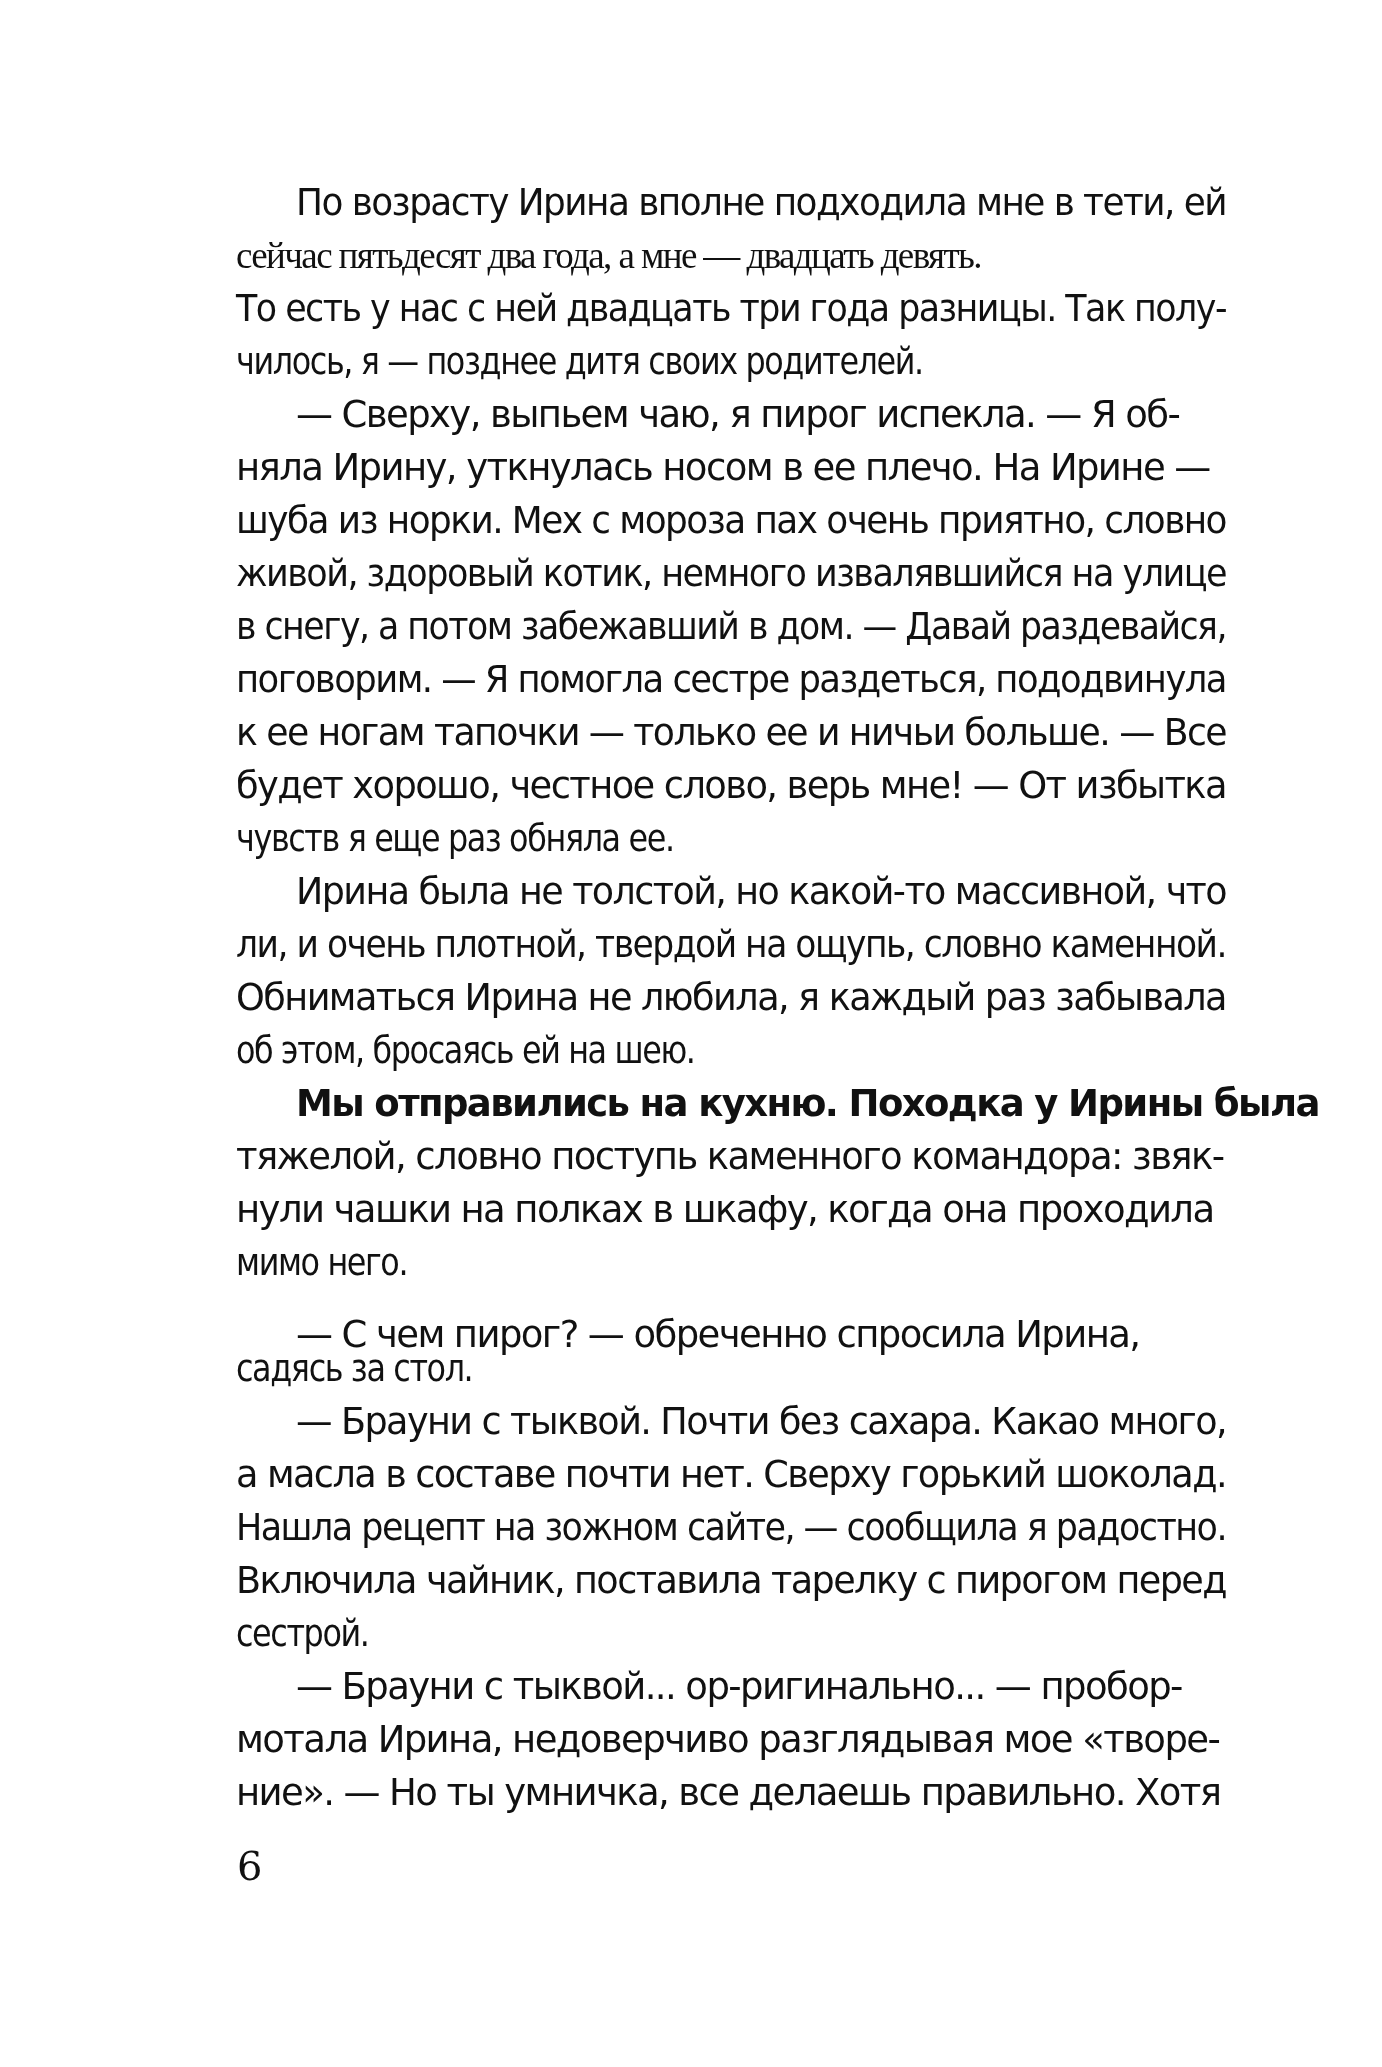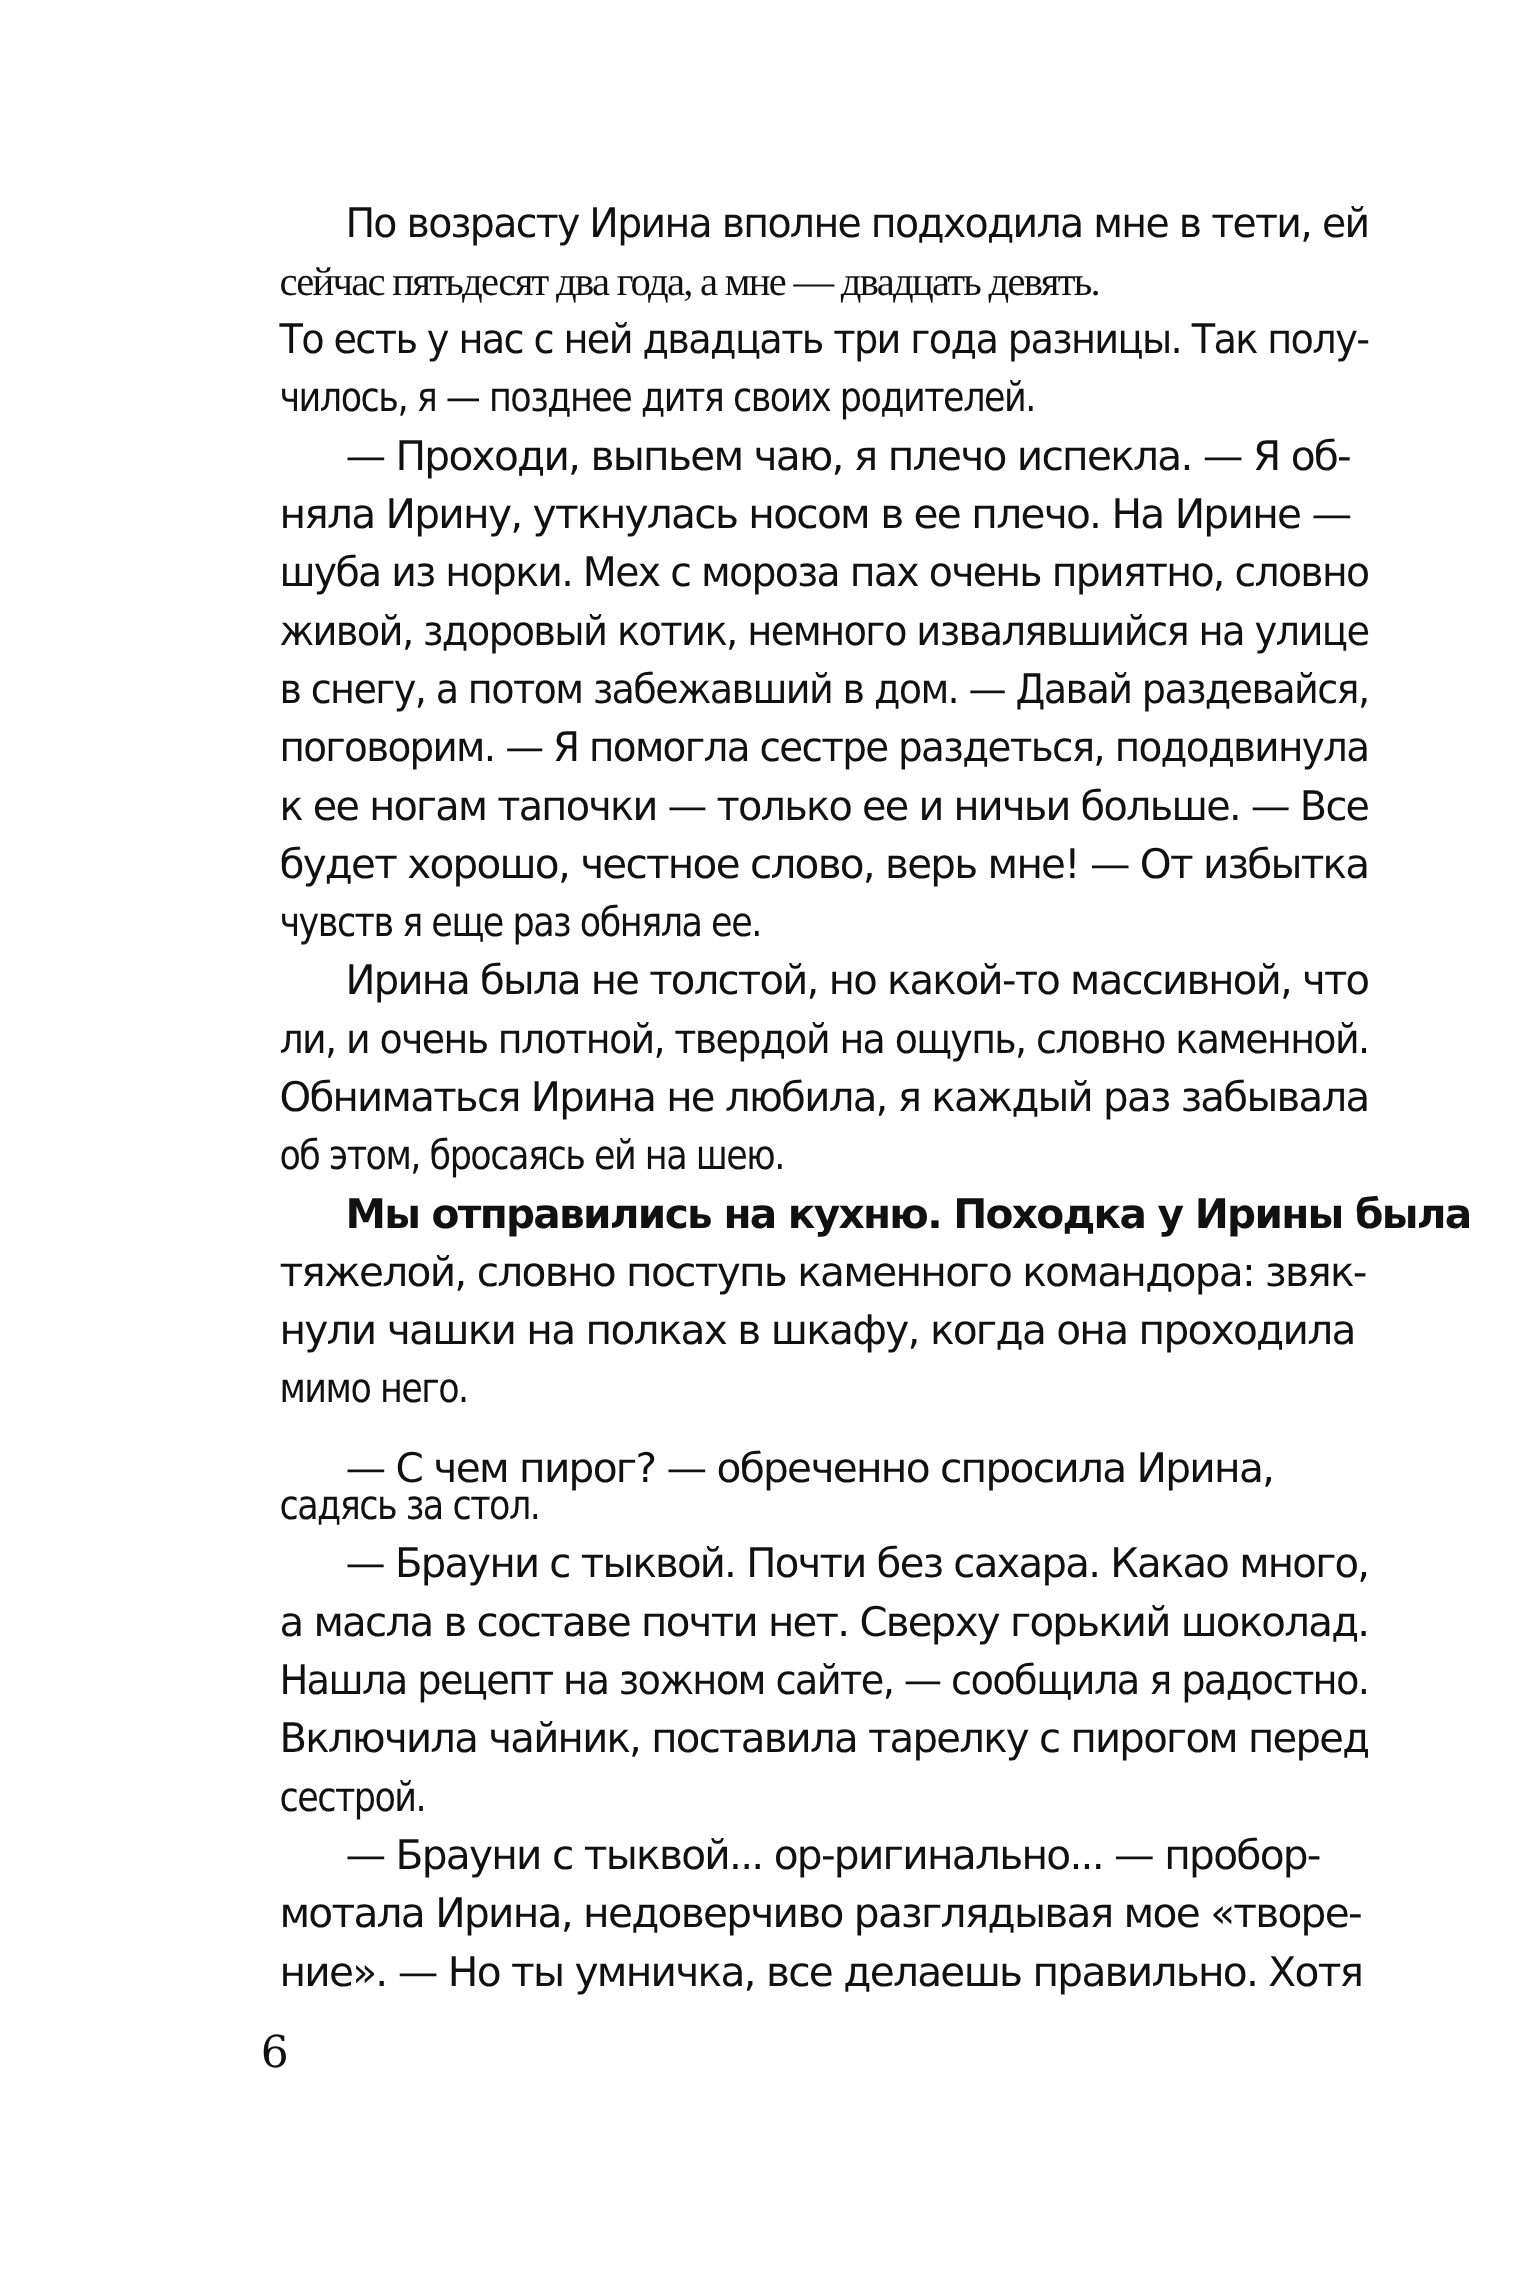--- a/index.html
+++ b/index.html
@@ -15,21 +15,21 @@
   }
   .page {
     position: absolute;
     left: 0; top: 0;
     width: 1382px;
     height: 2067px;
     background: #ffffff;
   }
   .text-block {
     position: absolute;
-    left: 254px;
+    left: 236px;
     top: 176px;
     width: 990px;
     font-family: "DejaVu Sans", sans-serif;
     font-size: 37px;
     line-height: 53px;
     color: #111111;
   }
   .line {
     display: block;
     height: 53px;
@@ -58,21 +58,21 @@
 </style>
 </head>
 <body>
 
 <div class="page">
   <div class="text-block" id="text-block">
       <div class="line indent"><span style="white-space: nowrap; display: inline-block; transform: scaleX(0.96916); transform-origin: left center;">По возрасту Ирина вполне подходила мне в тети, ей</span></div>
       <div class="line"><span style="white-space: nowrap; display: inline-block; transform: scaleX(1); transform-origin: left center; font-family: Liberation Serif, serif;">сейчас пятьдесят два года, а мне — двадцать девять.</span></div>
       <div class="line"><span style="white-space: nowrap; display: inline-block; transform: scaleX(0.941246); transform-origin: left center;">То есть у нас с ней двадцать три года разницы. Так полу-</span></div>
       <div class="line last"><span style="white-space: nowrap; display: inline-block; transform: scaleX(0.86); transform-origin: left center;">чилось, я — позднее дитя своих родителей.</span></div>
-      <div class="line indent"><span style="white-space: nowrap; display: inline-block; transform: scaleX(1); transform-origin: left center;">— Проходи, выпьем чаю, я плечо испекла. — Я об-</span></div>
+      <div class="line indent"><span style="white-space: nowrap; display: inline-block; transform: scaleX(1); transform-origin: left center;">— Сверху, выпьем чаю, я пирог испекла. — Я об-</span></div>
       <div class="line"><span style="white-space: nowrap; display: inline-block; transform: scaleX(1); transform-origin: left center;">няла Ирину, уткнулась носом в ее плечо. На Ирине —</span></div>
       <div class="line"><span style="white-space: nowrap; display: inline-block; transform: scaleX(0.968837); transform-origin: left center;">шуба из норки. Мех с мороза пах очень приятно, словно</span></div>
       <div class="line"><span style="white-space: nowrap; display: inline-block; transform: scaleX(0.945178); transform-origin: left center;">живой, здоровый котик, немного извалявшийся на улице</span></div>
       <div class="line"><span style="white-space: nowrap; display: inline-block; transform: scaleX(0.938542); transform-origin: left center;">в снегу, а потом забежавший в дом. — Давай раздевайся,</span></div>
       <div class="line"><span style="white-space: nowrap; display: inline-block; transform: scaleX(0.955757); transform-origin: left center;">поговорим. — Я помогла сестре раздеться, пододвинула</span></div>
       <div class="line"><span style="white-space: nowrap; display: inline-block; transform: scaleX(0.97811); transform-origin: left center;">к ее ногам тапочки — только ее и ничьи больше. — Все</span></div>
       <div class="line"><span style="white-space: nowrap; display: inline-block; transform: scaleX(0.995444); transform-origin: left center;">будет хорошо, честное слово, верь мне! — От избытка</span></div>
       <div class="line last"><span style="white-space: nowrap; display: inline-block; transform: scaleX(0.86); transform-origin: left center;">чувств я еще раз обняла ее.</span></div>
       <div class="line indent"><span style="white-space: nowrap; display: inline-block; transform: scaleX(0.985447); transform-origin: left center;">Ирина была не толстой, но какой-то массивной, что</span></div>
       <div class="line"><span style="white-space: nowrap; display: inline-block; transform: scaleX(0.932917); transform-origin: left center;">ли, и очень плотной, твердой на ощупь, словно каменной.</span></div>

